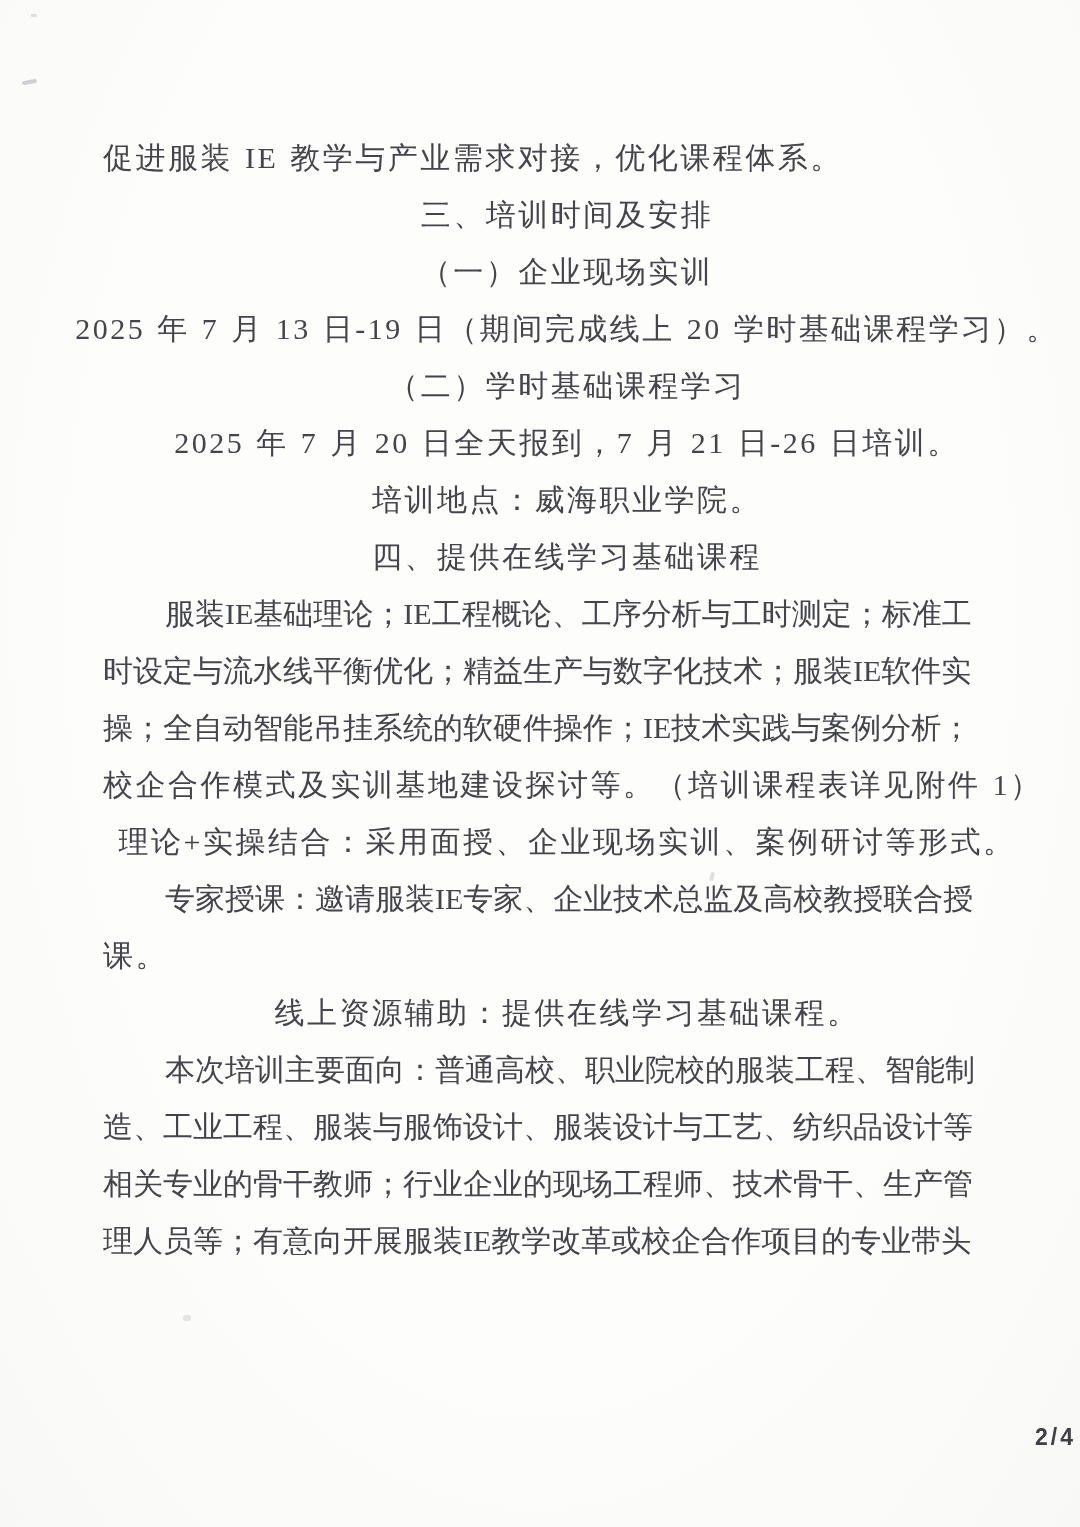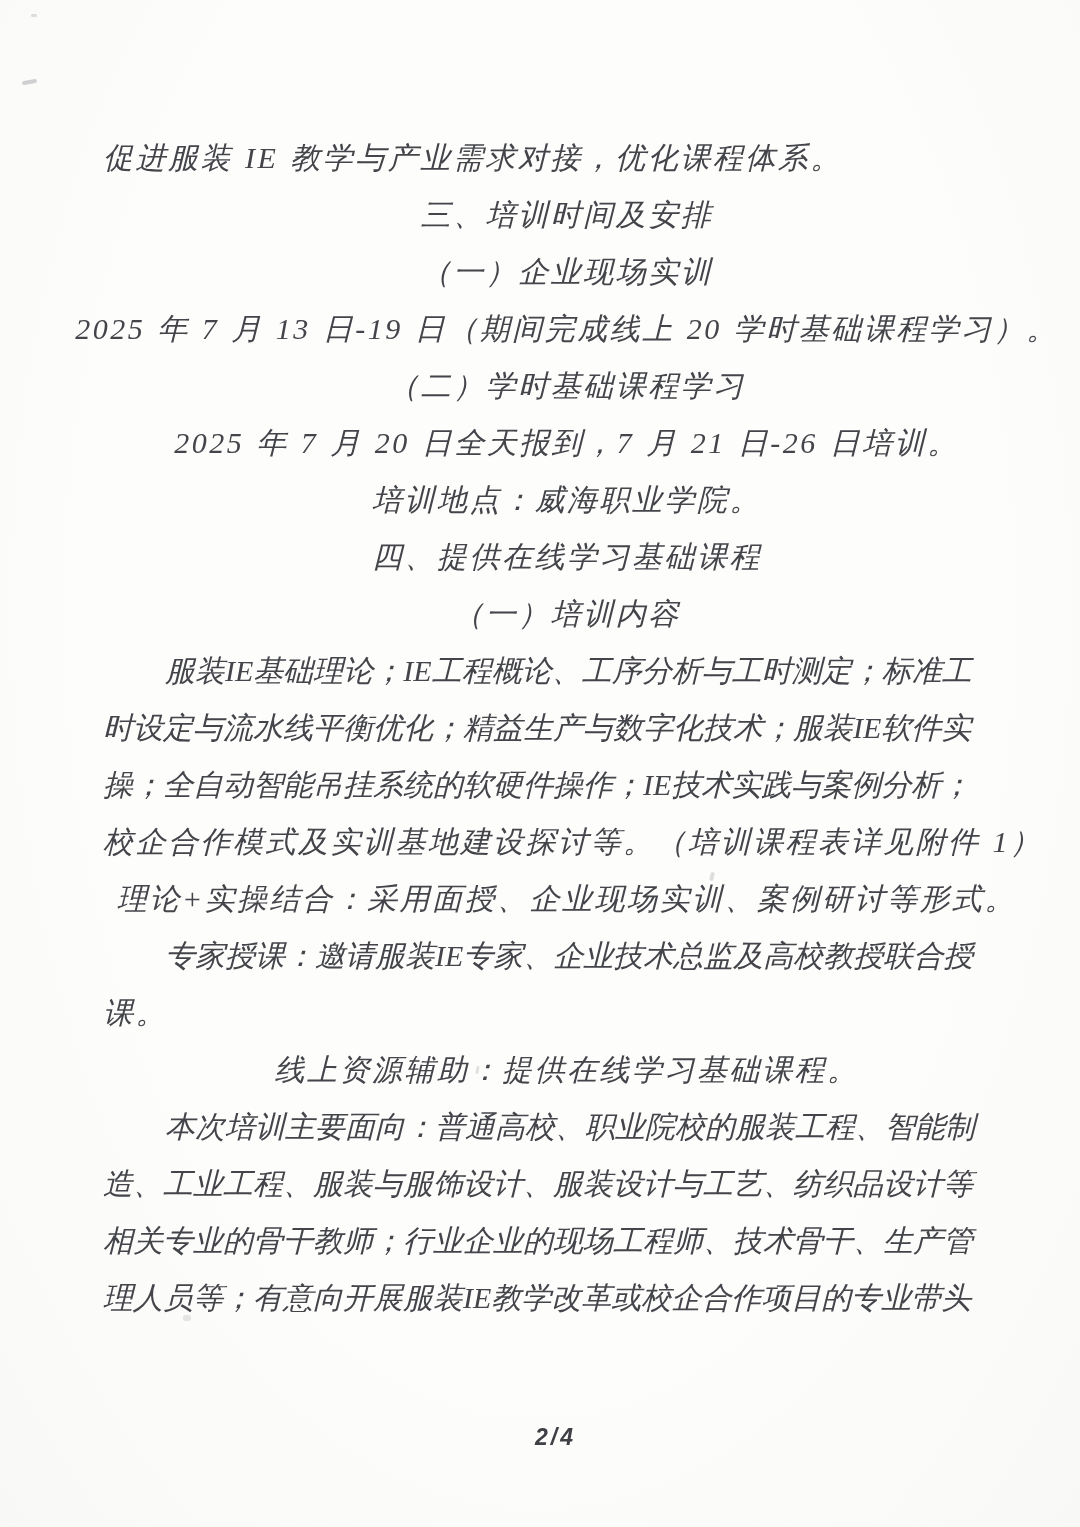--- a/index.html
+++ b/index.html
@@ -5,21 +5,20 @@
   html,body{margin:0;padding:0;background:#ffffff;}
   .page{
     position:relative;
     width:1080px;height:1527px;
     margin:0 auto;
     background:#fcfcfb;
     background-image:radial-gradient(ellipse at 50% 40%, #fdfdfc 60%, #f8f8f6 100%);
     overflow:hidden;
     font-family:"Liberation Serif","DejaVu Serif",serif;
     color:#44454a;
-    font-style:italic;
   }
   .content{
     position:absolute;
     left:103px;top:130px;
     width:866px;
   }
   .line{
     height:57px;
     display:flex;
     align-items:center;
@@ -36,21 +35,21 @@
     display:flex;
     flex:1 1 auto;
     width:100%;
     justify-content:space-between;
     align-items:baseline;
     letter-spacing:0;
   }
   .footer{
     position:absolute;
     left:0;right:4px;top:1424px;
-    text-align:center;
+    text-align:right;
     font-family:"Liberation Sans","DejaVu Sans",sans-serif;
     font-size:23px;
     font-weight:600;
     letter-spacing:3px;
     color:#3f4045;
     margin-left:35px;
   }
   
   .speck{position:absolute;background:#b9b9bd;border-radius:2px;}
   .speck.s1{left:22px;top:80px;width:15px;height:4px;transform:rotate(-10deg);opacity:.65;}
@@ -87,23 +86,20 @@
     </div>
       <div class="line ind">
       <span class="txt">2025 年 7 月 20 日全天报到，7 月 21 日-26 日培训。</span>
     </div>
       <div class="line ind">
       <span class="txt">培训地点：威海职业学院。</span>
     </div>
       <div class="line ind">
       <span class="txt">四、提供在线学习基础课程</span>
     </div>
-      <div class="line ind">
-      <span class="txt">（一）培训内容</span>
-    </div>
       <div class="line ind just">
       <span class="txt"><span>服</span><span>装</span><span>IE</span><span>基</span><span>础</span><span>理</span><span>论</span><span>；</span><span>IE</span><span>工</span><span>程</span><span>概</span><span>论</span><span>、</span><span>工</span><span>序</span><span>分</span><span>析</span><span>与</span><span>工</span><span>时</span><span>测</span><span>定</span><span>；</span><span>标</span><span>准</span><span>工</span></span>
     </div>
       <div class="line just">
       <span class="txt"><span>时</span><span>设</span><span>定</span><span>与</span><span>流</span><span>水</span><span>线</span><span>平</span><span>衡</span><span>优</span><span>化</span><span>；</span><span>精</span><span>益</span><span>生</span><span>产</span><span>与</span><span>数</span><span>字</span><span>化</span><span>技</span><span>术</span><span>；</span><span>服</span><span>装</span><span>IE</span><span>软</span><span>件</span><span>实</span></span>
     </div>
       <div class="line just">
       <span class="txt"><span>操</span><span>；</span><span>全</span><span>自</span><span>动</span><span>智</span><span>能</span><span>吊</span><span>挂</span><span>系</span><span>统</span><span>的</span><span>软</span><span>硬</span><span>件</span><span>操</span><span>作</span><span>；</span><span>IE</span><span>技</span><span>术</span><span>实</span><span>践</span><span>与</span><span>案</span><span>例</span><span>分</span><span>析</span><span>；</span></span>
     </div>
       <div class="line">

